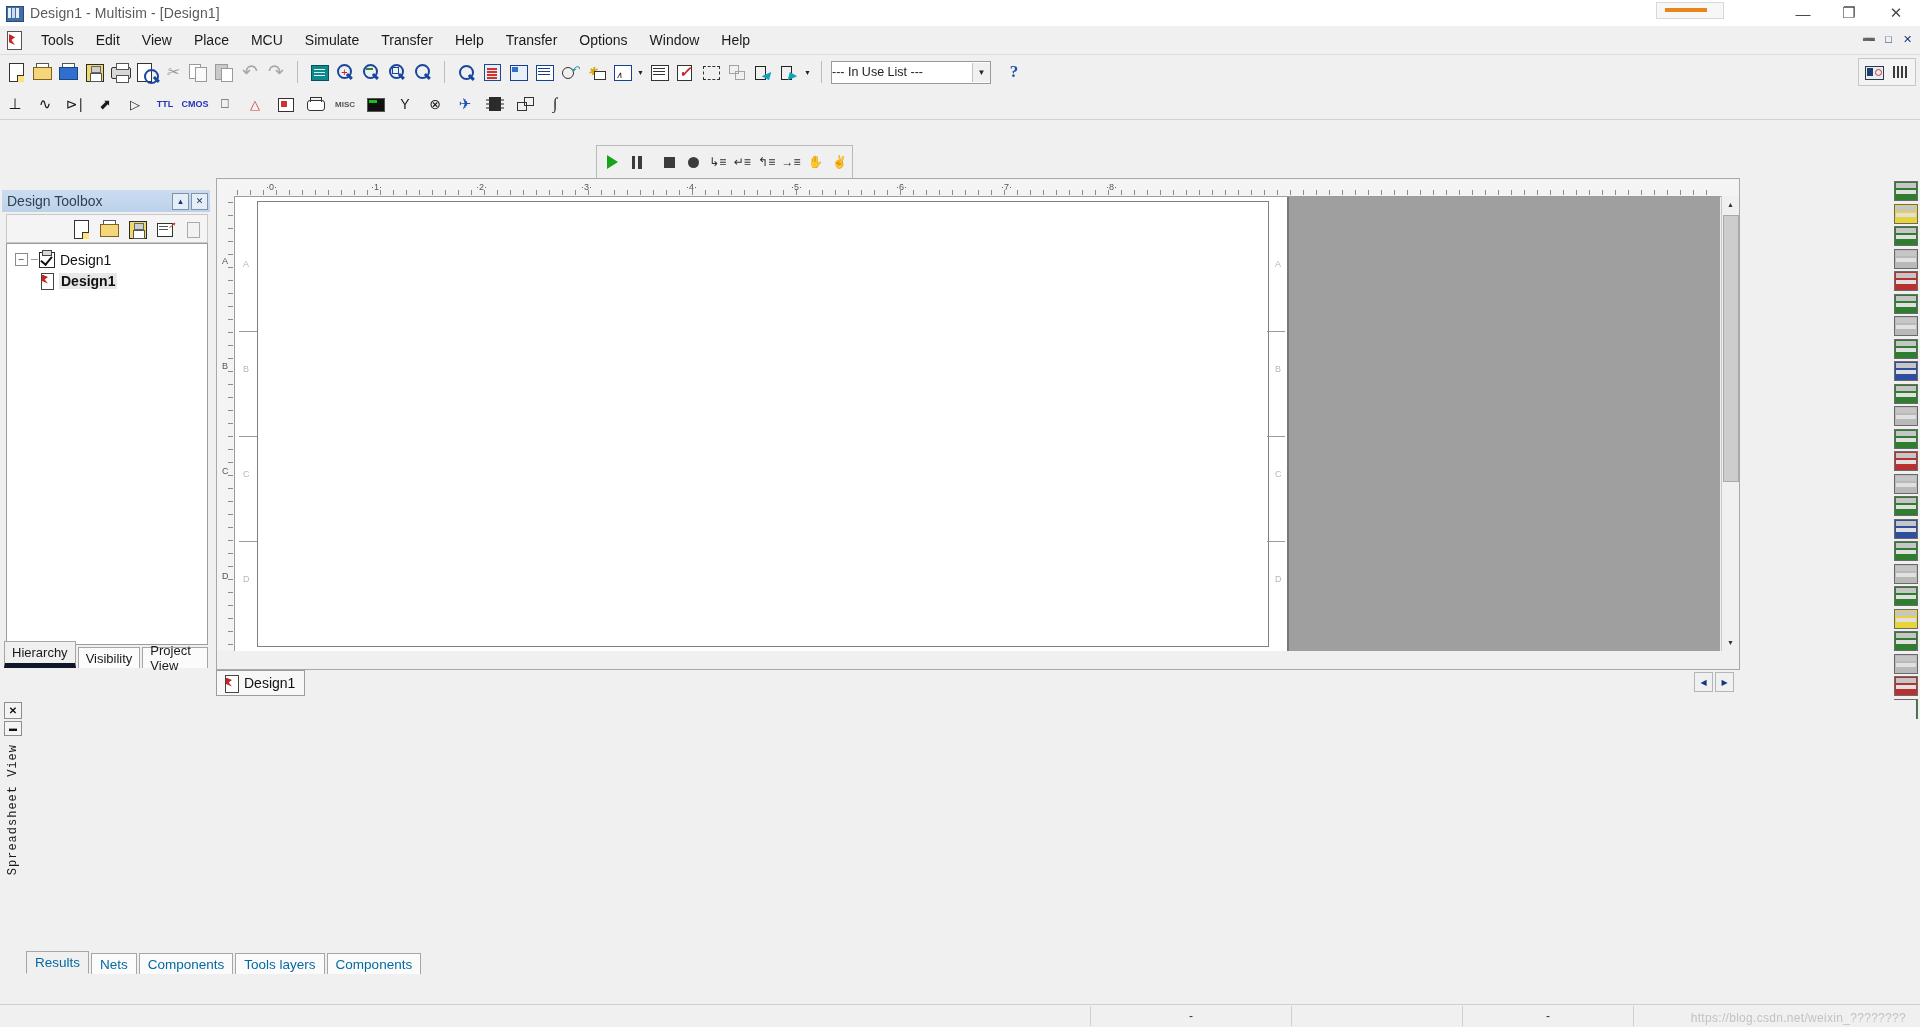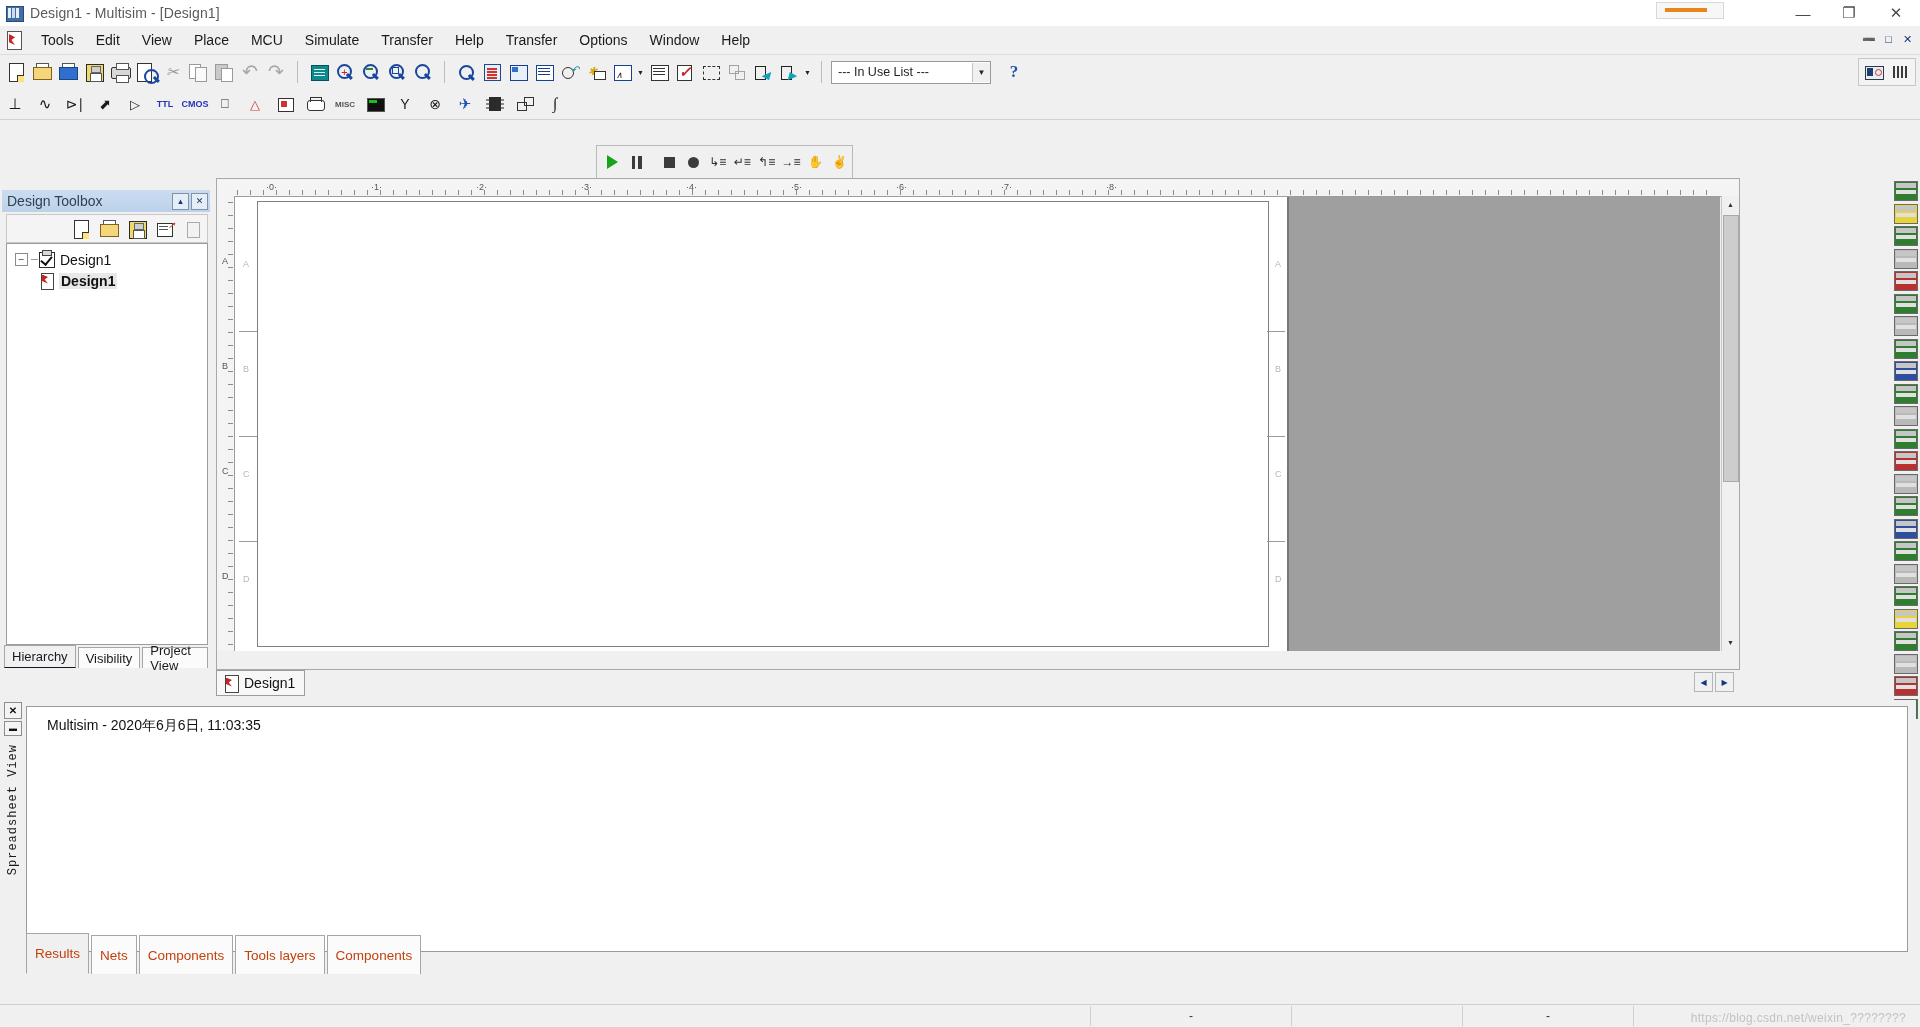--- a/index.html
+++ b/index.html
@@ -83,21 +83,21 @@
   .sheet .ln{position:absolute;left:2px;width:10px;height:1.5px;background:#d03030;}
   .tealbox{position:absolute;left:2px;top:3px;width:16px;height:14px;background:#0f8a8a;border:1.3px solid #0a4f5f;}
   .tealbox .l{position:absolute;left:2px;width:11px;height:1.4px;background:#ddf6f6;}
   .grid-ico{position:absolute;left:2px;top:3px;width:16px;height:14px;background:#fff;border:1.4px solid #18408f;}
   .helpq{color:#1b50b4;font-weight:bold;font-size:17px;font-family:"Liberation Serif",serif;}
 
   .inuse{
     width:158px;height:21px;background:#fff;border:1px solid #9a9a9a;
     display:flex;align-items:center;margin-left:4px;font-size:12.5px;color:#222;
   }
-  .inuse span{padding-left:6px;flex:1;}
+  .inuse span{flex:1;}
   .inuse .ar{width:17px;height:19px;background:#f0f0f0;border-left:1px solid #c3c3c3;
      display:flex;align-items:center;justify-content:center;font-size:8px;}
 
   .tb1-right{position:absolute;right:4px;top:3px;display:flex;align-items:center;
      border:1px solid #c6c6c6;background:#f3f3f3;height:26px;padding:0 2px;}
 
   
   .tb2{
     position:absolute;left:0;top:89px;width:1920px;height:30px;
     background:#f0f0f0;border-bottom:1px solid #d2d2d2;
@@ -155,21 +155,21 @@
   .pgico .p{position:absolute;left:2px;top:0;width:11px;height:15px;background:#fff;border:1px solid #444;}
   .pgico .r{position:absolute;left:3px;top:2px;width:6px;height:9px;background:#c72222;
      clip-path:polygon(0 0,100% 28%,45% 55%,100% 100%,0 72%);}
   .dtb-tabs{
     position:absolute;left:2px;top:456px;width:206px;height:22px;display:flex;align-items:flex-end;
   }
   .dtab{
     height:20px;padding:0 7px;display:flex;align-items:center;font-size:13px;color:#1a1a1a;
     background:#f0f0f0;border:1px solid #a6a6a6;border-bottom:none;margin-right:2px;
   }
-  .dtab.active{background:#f0f0f0;border-bottom:1px solid #0f172a;height:21px;}
+  .dtab.active{background:#f0f0f0;border-bottom:5px solid #0f172a;height:21px;}
   .dtab.raised{background:#fbfbfb;}
 
   
   .canvas-wrap{
     position:absolute;left:216px;top:178px;width:1522px;height:490px;
     background:#f0f0f0;border:1px solid #a8a8a8;
   }
   .ruler-h{
     position:absolute;left:0;top:0;width:1522px;height:17px;background:#f4f4f4;border-bottom:1px solid #9d9d9d;
   }
@@ -249,21 +249,21 @@
     font-family:"Liberation Mono",monospace;font-size:12px;color:#1a1a1a;letter-spacing:1px;margin-top:8px;
   }
   .ssv-body{
     position:absolute;left:24px;top:6px;width:1880px;height:244px;background:#fff;border:1px solid #9a9a9a;
   }
   .ssv-line{padding:10px 0 0 20px;font-size:14px;color:#111;}
   .ssv-tabs{
     position:absolute;left:24px;top:252px;width:600px;height:22px;display:flex;align-items:flex-end;
   }
   .stab{
-    height:20px;padding:9px 8px;display:flex;align-items:center;font-size:13.5px;color:#c2410c;
+    height:20px;padding:0 8px;display:flex;align-items:center;font-size:13.5px;color:#0369a1;
     background:#f0f0f0;border:1px solid #a6a6a6;border-bottom:none;margin-right:2px;
   }
   .stab.active{background:#f0f0f0;border-bottom:1px solid #f0f0f0;height:21px;}
   .stab.raised{background:#fbfbfb;}
 
   
   .statusbar{
     position:absolute;left:0;bottom:0;width:1920px;height:22px;background:#f0f0f0;border-top:1px solid #d0d0d0;
     display:flex;align-items:center;
   }
@@ -1025,23 +1025,20 @@
       </div>
       <div class="arr">▼</div>
     </div>
 
   <div class="ssv">
     <div class="ssv-side">
       <div class="ssv-x">✕</div>
       <div class="ssv-pin">▬</div>
       <div class="ssv-vtext">Spreadsheet View</div>
     </div>
-    <div class="ssv-body">
-      <div class="ssv-line">Multisim  -  2020年6月6日, 11:03:35</div>
-    </div>
     <div class="ssv-tabs">
       <div class="stab active">
           <span>Results</span>
         </div>
       <div class="stab raised">
           <span>Nets</span>
         </div>
       <div class="stab raised">
           <span>Components</span>
         </div>

